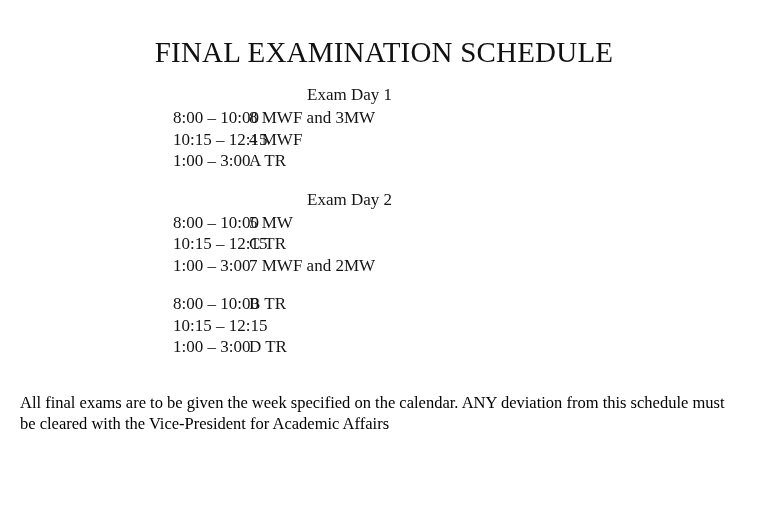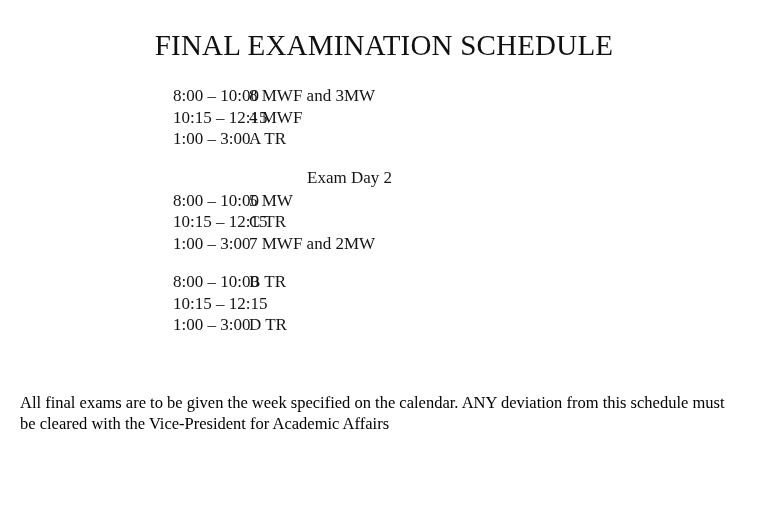--- a/index.html
+++ b/index.html
@@ -18,21 +18,21 @@
   }
 
   .page {
     position: absolute;
     inset: 0;
   }
 
   
   .doc-title {
     position: absolute;
-    top: 28px;
+    top: 35px;
     left: 0;
     width: 768px;
     text-align: center;
     font-size: 29px;
     line-height: 34px;
     letter-spacing: 0.2px;
     font-weight: 400;
     color: #111111;
     white-space: nowrap;
   }
@@ -109,20 +109,21 @@
 </head>
 <body>
 
 <div class="page">
 
   <div class="doc-title">FINAL EXAMINATION SCHEDULE</div>
 
   <div class="schedule">
 
     <div class="day-block">
+      <div class="day-heading">Exam Day 1</div>
       <div class="day-rows">
         <div class="exam-row">
           <span class="time-cell">8:00 – 10:00</span>
           <span class="course-cell">8 MWF and 3MW</span>
         </div>
         <div class="exam-row">
           <span class="time-cell">10:15 – 12:15</span>
           <span class="course-cell">4 MWF</span>
         </div>
         <div class="exam-row">

